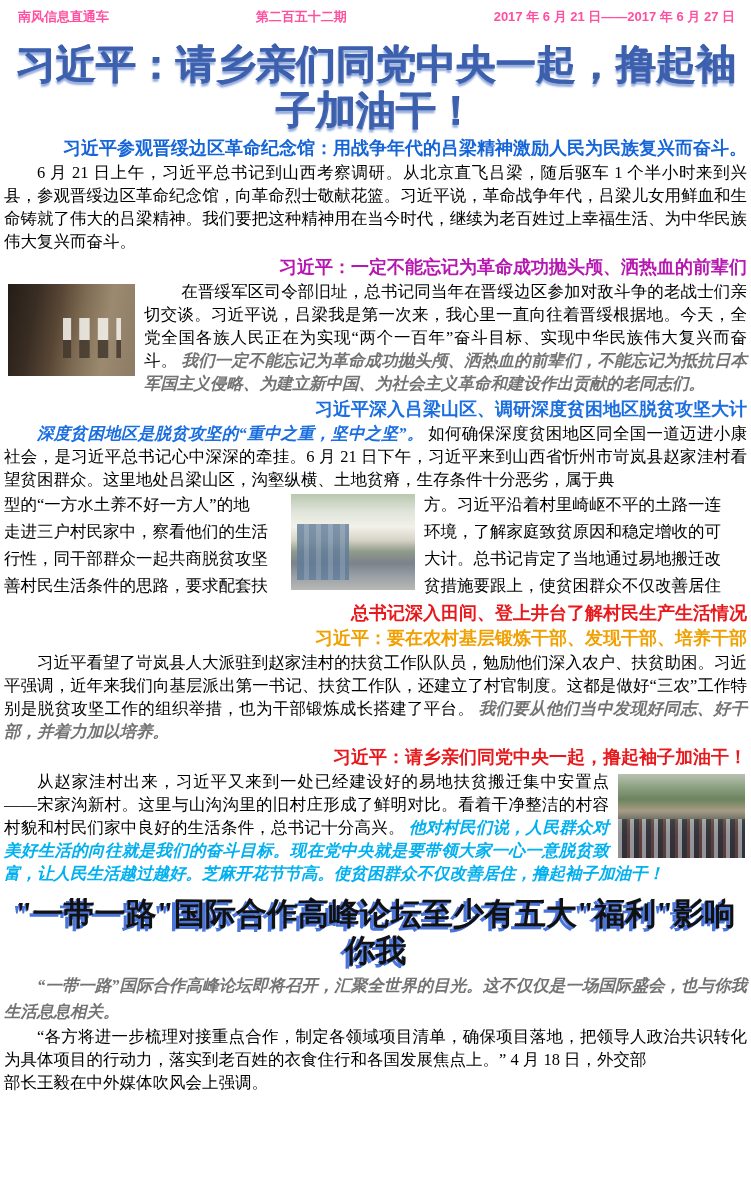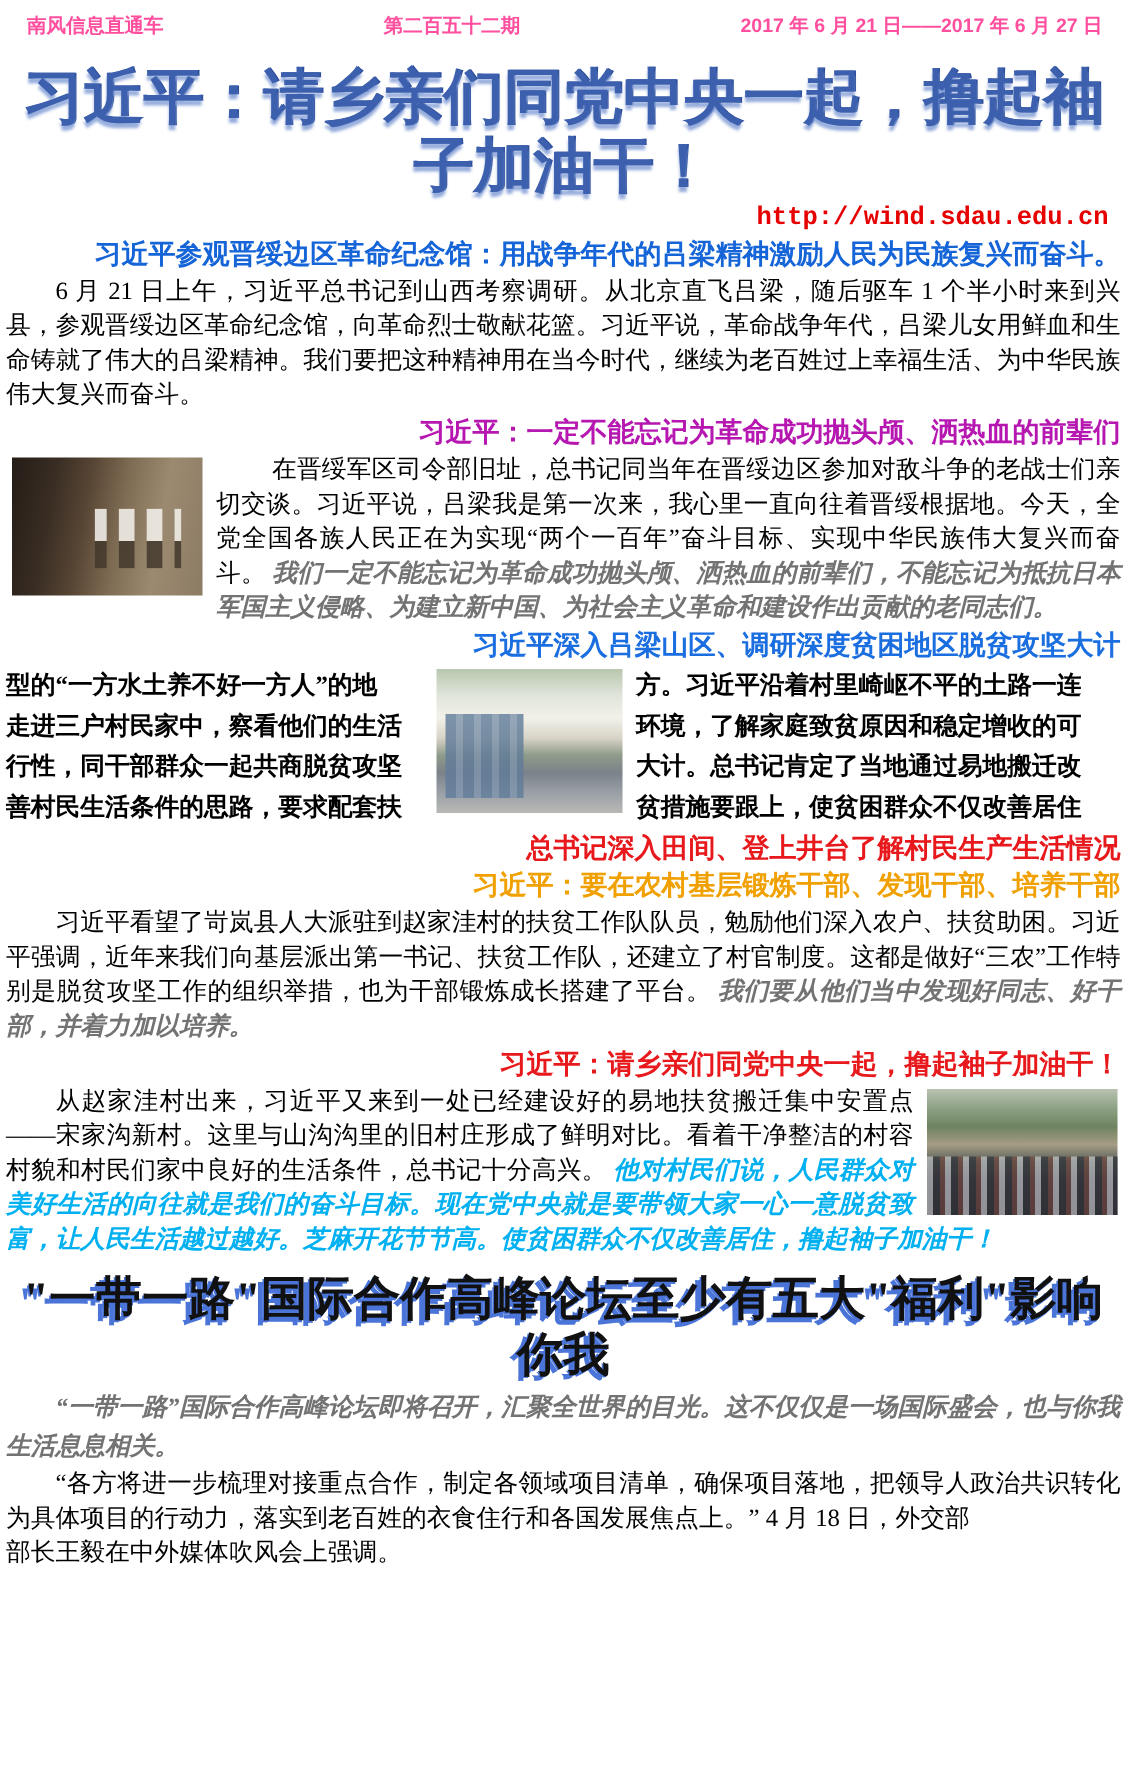--- a/index.html
+++ b/index.html
@@ -42,21 +42,21 @@
   .photo { display:block; }
   .photo-memorial { float:left; width:127px; height:92px; margin:4px 9px 2px 4px;
     background:
       linear-gradient(100deg, #241c16 0%, #3a2e24 22%, #574534 38%, #7d6a52 55%, #9b8a70 75%, #8d7c64 100%);
     position:relative; }
   .photo-memorial::after { content:""; position:absolute; right:14px; top:34px; width:58px; height:40px;
     background:
       linear-gradient(#f5f3ee 0 55%, #43382c 55% 100%);
     opacity:.85; clip-path:polygon(0 0,14% 0,14% 100%,28% 100%,28% 0,46% 0,46% 100%,60% 100%,60% 0,78% 0,78% 100%,92% 100%,92% 0,100% 0,100% 100%,0 100%); }
 
-  .wrap3 { display:flex; align-items:flex-start;font-weight:bold; }
+  .wrap3 { display:flex; align-items:flex-start; }
   .wrap3 .col { white-space:pre-line; font-size:16.5px; line-height:27px; text-align:justify; text-indent:0; }
   .col-l { width:278px; }
   .col-r { flex:1; }
   .photo-village { width:124px; height:96px; margin:3px 9px 0 9px; flex:0 0 auto;
     background:
       linear-gradient(180deg, #b9c7ae 0%, #dfe4da 18%, #f2f1ea 34%, #d7d3c6 48%, #8f9b8a 60%, #7c828a 72%, #9aa0a6 86%, #b8b9b5 100%);
     position:relative; }
   .photo-village::after { content:""; position:absolute; left:6px; top:30px; width:52px; height:56px;
     background:repeating-linear-gradient(90deg,#5f7b99 0 7px,#7d93ac 7px 12px); opacity:.8; }
 
@@ -84,38 +84,41 @@
 <div class="page">
 
   <div class="topbar">
     <span>南风信息直通车</span>
     <span class="mid">第二百五十二期</span>
     <span>2017 年 6 月 21 日——2017 年 6 月 27 日</span>
   </div>
 
   <div class="main-title">习近平：请乡亲们同党中央一起，撸起袖子加油干！</div>
 
-  <a class="url-line">http://wind.sdau.edu.cn</a>
 
   <div class="hd hd-blue">习近平参观晋绥边区革命纪念馆：用战争年代的吕梁精神激励人民为民族复兴而奋斗。</div>
 
   <div class="para">6 月 21 日上午，习近平总书记到山西考察调研。从北京直飞吕梁，随后驱车 1 个半小时来到兴县，参观晋绥边区革命纪念馆，向革命烈士敬献花篮。习近平说，革命战争年代，吕梁儿女用鲜血和生命铸就了伟大的吕梁精神。我们要把这种精神用在当今时代，继续为老百姓过上幸福生活、为中华民族伟大复兴而奋斗。</div>
 
   <div class="hd hd-magenta">习近平：一定不能忘记为革命成功抛头颅、洒热血的前辈们</div>
 
   <div class="para noind">
     <span class="photo photo-memorial"></span>
     <span style="display:inline-block; width:2em;"></span>
     <span>在晋绥军区司令部旧址，总书记同当年在晋绥边区参加对敌斗争的老战士们亲切交谈。习近平说，吕梁我是第一次来，我心里一直向往着晋绥根据地。今天，全党全国各族人民正在为实现“两个一百年”奋斗目标、实现中华民族伟大复兴而奋斗。</span>
     <span class="green">我们一定不能忘记为革命成功抛头颅、洒热血的前辈们，不能忘记为抵抗日本军国主义侵略、为建立新中国、为社会主义革命和建设作出贡献的老同志们。</span>
   </div>
   <div class="clear"></div>
 
   <div class="hd hd-steel">习近平深入吕梁山区、调研深度贫困地区脱贫攻坚大计</div>
 
+  <div class="para">
+    <span class="blueit">深度贫困地区是脱贫攻坚的“重中之重，坚中之坚”。</span>
+    <span>如何确保深度贫困地区同全国一道迈进小康社会，是习近平总书记心中深深的牵挂。6 月 21 日下午，习近平来到山西省忻州市岢岚县赵家洼村看望贫困群众。这里地处吕梁山区，沟壑纵横、土地贫瘠，生存条件十分恶劣，属于典</span>
+  </div>
 
   <div class="wrap3">
     <div class="col col-l">型的“一方水土养不好一方人”的地
 走进三户村民家中，察看他们的生活
 行性，同干部群众一起共商脱贫攻坚
 善村民生活条件的思路，要求配套扶</div>
     <div class="photo photo-village"></div>
     <div class="col col-r">方。习近平沿着村里崎岖不平的土路一连
 环境，了解家庭致贫原因和稳定增收的可
 大计。总书记肯定了当地通过易地搬迁改

